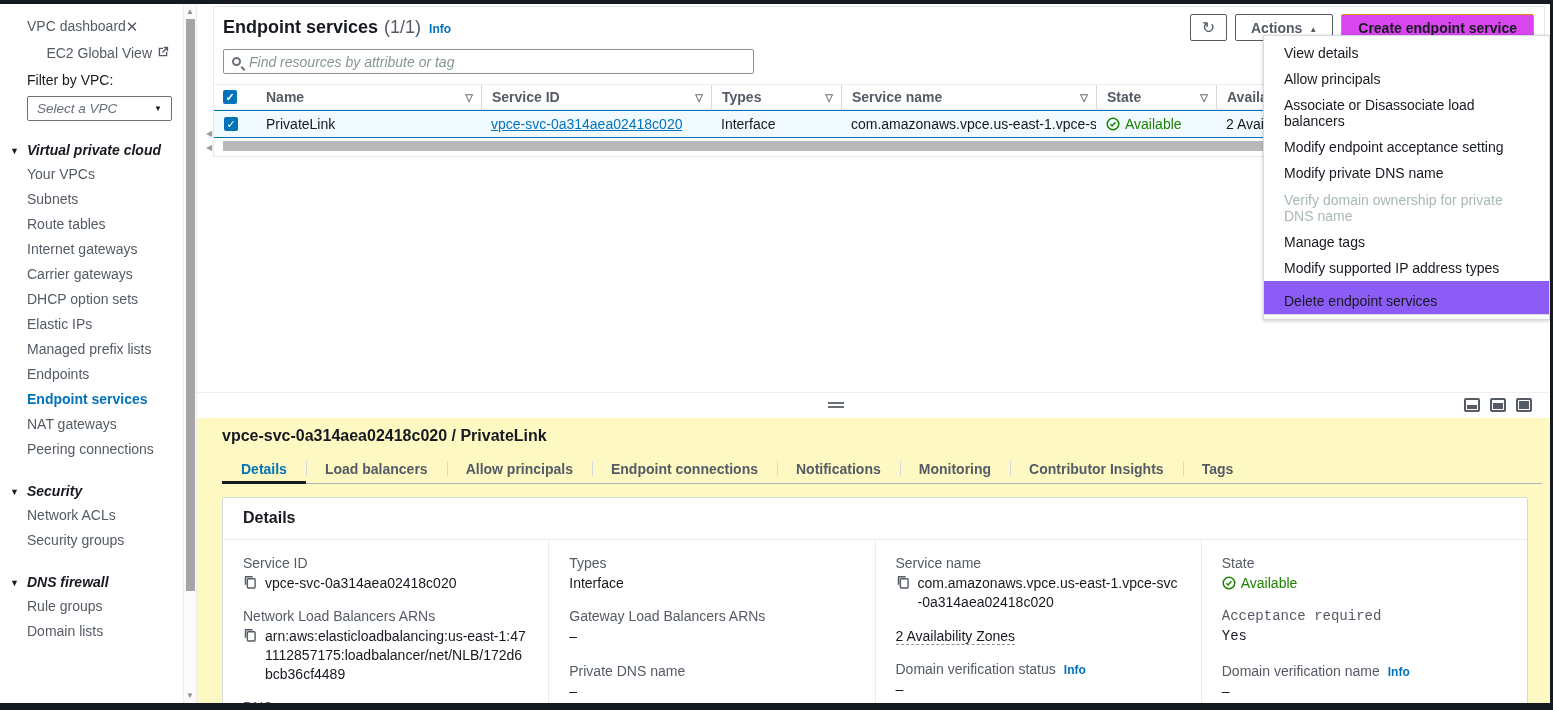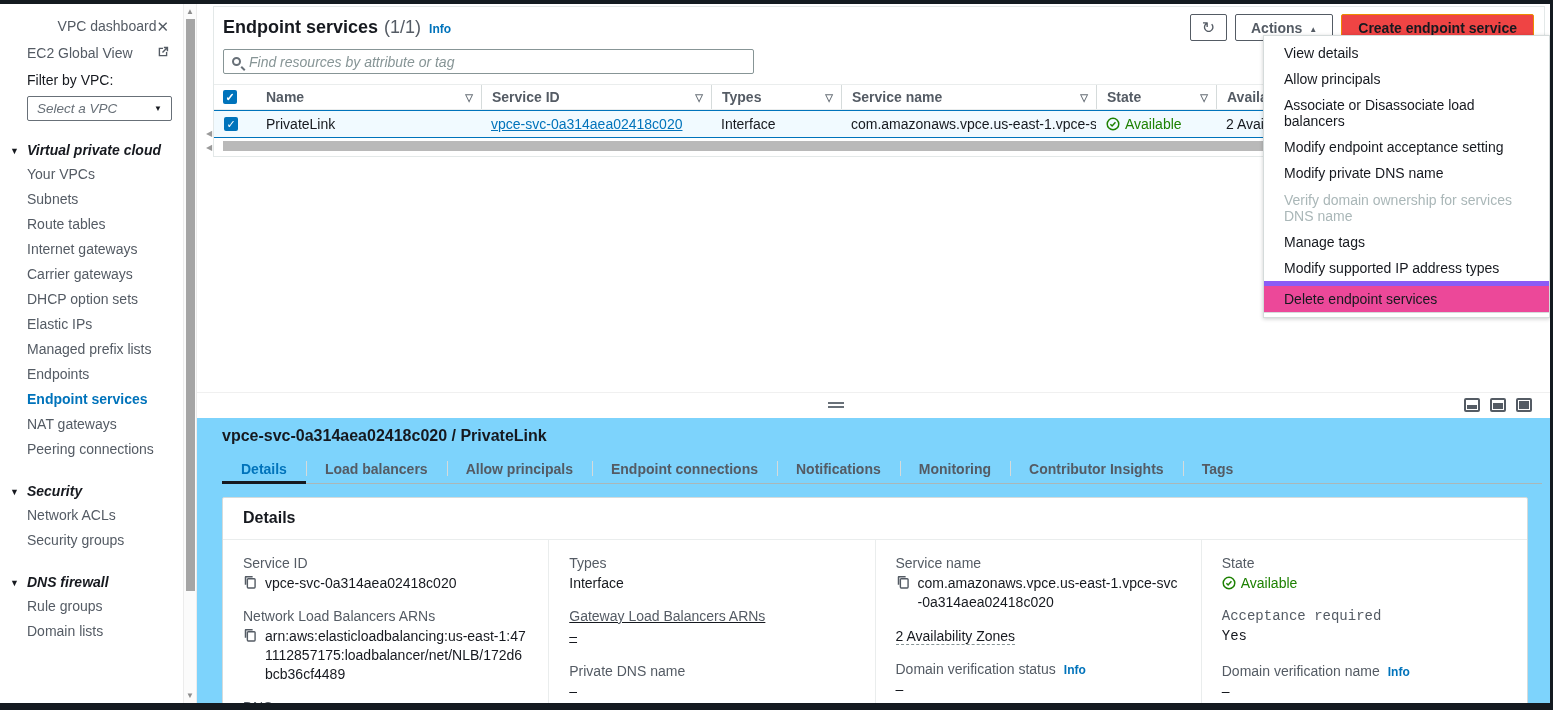--- a/index.html
+++ b/index.html
@@ -13,21 +13,21 @@
     overflow: hidden;
   }
   
   .frame-top    { position:absolute; top:0; left:0; right:0; height:4px;  background:#141a20; z-index:200; }
   .frame-bottom { position:absolute; bottom:0; left:0; right:0; height:7px; background:#141a20; z-index:200; }
   .frame-right  { position:absolute; top:0; right:0; bottom:0; width:3px;  background:#141a20; z-index:200; }
 
   
   .sidebar { position:absolute; left:0; top:4px; bottom:7px; width:183px; background:#fff;
              padding:14px 0 0 27px; overflow:hidden; }
-  .sb-top-row { display:flex; align-items:center; justify-content:flex-end; padding-right:14px; margin-bottom:11px; }
+  .sb-top-row { display:flex; align-items:center; justify-content:flex-start; padding-right:14px; margin-bottom:11px; }
   .sb-link { color:#545b64; cursor:pointer; }
   .sb-close { color:#545b64; font-size:15px; cursor:pointer; line-height:1; }
   .sb-ext { display:inline-block; margin-left:5px; vertical-align:-1px; }
   .sb-filter-label { color:#16191f; margin:4px 0 8px; }
   .sb-select { width:145px; height:25px; border:1px solid #687078; border-radius:2px;
                display:flex; align-items:center; justify-content:space-between; padding:0 9px; cursor:pointer; }
   .sb-select-text { font-style:italic; color:#687078; font-size:13.5px; }
   .sb-caret { font-size:8px; color:#16191f; }
   .sb-section { font-weight:700; color:#16191f; margin:21px 0 4px -17px; cursor:pointer;font-style:italic; }
   .sb-section .tri { font-size:9px; color:#16191f; margin-right:8px; vertical-align:1px; }
@@ -48,21 +48,21 @@
                 border:1px solid #e3e8e8; }
   .card-header { display:flex; justify-content:space-between; align-items:center; padding:7px 10px 6px 9px; }
   .page-title { font-size:18px; font-weight:700; }
   .page-count { font-size:18px; font-weight:400; color:#545b64; margin-left:6px; }
   .info-link { color:#0073bb; font-size:12px; font-weight:700; margin-left:8px; cursor:pointer; }
   .header-buttons { display:flex; gap:8px; align-items:center; }
   .btn { height:27px; border-radius:2px; font-family:inherit; font-size:14px; font-weight:700; cursor:pointer; }
   .btn-refresh { width:37px; background:#fff; border:1px solid #545b64; color:#545b64; font-size:16px; font-weight:400; line-height:1; }
   .btn-actions { background:#fff; border:1px solid #545b64; color:#545b64; padding:0 15px; }
   .btn-actions .caret { font-size:8px; margin-left:7px; vertical-align:1px; }
-  .btn-create { background:#ef4444; border:1px solid #ec8c01; color:#16191f; padding:0 16px; }
+  .btn-create { background:#d946ef; border:1px solid #ec8c01; color:#16191f; padding:0 16px; }
 
   .search-row { padding:2px 9px 10px; }
   .search-box { width:531px; height:25px; border:1px solid #879596; border-radius:2px;
                 display:flex; align-items:center; padding:0 8px; }
   .search-icon { width:9px; height:9px; border:2px solid #687078; border-radius:50%; position:relative; flex:none; }
   .search-icon::after { content:""; position:absolute; width:2px; height:5px; background:#687078;
                         transform:rotate(-45deg); left:8px; top:7px; }
   .search-input { border:none; outline:none; flex:1; margin-left:8px; font-family:inherit; font-size:14px; color:#16191f; }
   .search-input::placeholder { font-style:italic; color:#879596; }
 
@@ -89,35 +89,35 @@
 
   .h-scroll { position:relative; height:13px; margin:2px 2px 3px; }
   .h-thumb { position:absolute; left:7px; right:4px; top:1px; height:10px; background:#b9b9b9; }
   .scroll-arrow { position:absolute; font-size:8px; color:#9a9a9a; }
 
   
   .menu { position:absolute; left:1066px; top:31px; right:0; z-index:150; background:#fff;
           border:1px solid #d5dbdb; box-shadow:0 1px 4px rgba(0,0,0,.2); padding:4px 0; }
   .menu-item { padding:5px 20px; color:#16191f; cursor:pointer; line-height:1.15; }
   .menu-item.disabled { color:#aab7b8; cursor:default; }
-  .menu-item.highlighted { background:#ec4899; border-top:5px solid #8b5cf6; border-bottom:1px solid #d5dbdb; }
+  .menu-item.highlighted { background:#8b5cf6; border-top:7px solid #8b5cf6; border-bottom:1px solid #d5dbdb; }
 
   
   .divider-zone { position:absolute; left:0; right:0; top:388px; height:26px; border-top:1px solid #f0f0f0; }
   .drag-handle { position:absolute; left:631px; top:9px; width:16px; height:6px;
                  border-top:2px solid #687078; border-bottom:2px solid #687078; cursor:row-resize; }
   .layout-icons { position:absolute; right:18px; top:5px; display:flex; gap:10px; }
   .lay { width:16px; height:14px; border:2px solid #545b64; border-radius:2px; position:relative; background:#fff; cursor:pointer; }
   .lay::after { content:""; position:absolute; left:1px; right:1px; background:#545b64; }
   .lay.bottom::after { height:4px; bottom:1px; }
   .lay.half::after   { height:6px; bottom:1px; }
   .lay.full::after   { top:1px; bottom:1px; }
 
   
-  .details { position:absolute; left:0; right:0; top:414px; bottom:0; background:#7dd3fc; overflow:hidden; }
+  .details { position:absolute; left:0; right:0; top:414px; bottom:0; background:#fef9c3; overflow:hidden; }
   .details-title { margin:9px 0 0 25px; font-size:16px; font-weight:700; }
   .tabs { display:flex; align-items:flex-end; margin:11px 8px 0 25px; border-bottom:1px solid #aab7b8; }
   .tab { padding:5px 19px 6px; font-weight:700; color:#545b64; cursor:pointer; position:relative; white-space:nowrap; }
   .tab + .tab::before { content:""; position:absolute; left:0; top:5px; bottom:7px; width:1px; background:#d5dbdb; }
   .tab.active { color:#0073bb; border-bottom:3px solid #16191f; margin-bottom:-1px; padding-bottom:4px; }
 
   .details-card { margin:13px 22px 0 25px; border:1px solid #d5dbdb; border-radius:2px; height:400px; background:#fff; }
   .dc-header { padding:11px 20px 12px; font-size:16px; font-weight:700; border-bottom:1px solid #eaeded; }
   .dc-body { display:flex; }
   .dc-col { flex:1; padding:15px 20px 0; }
@@ -133,21 +133,21 @@
 </head>
 <body>
 
 <div class="frame-top"></div>
 
 <nav class="sidebar">
   <div class="sb-top-row">
     <span class="sb-link">VPC dashboard</span>
     <span class="sb-close">✕</span>
   </div>
-  <div class="sb-top-row" style="justify-content:space-between;">
+  <div class="sb-top-row" style="justify-content:flex-end;">
     <span class="sb-link">EC2 Global View</span>
     <span class="sb-ext">
       <svg width="12" height="12" viewBox="0 0 14 14">
           <path d="M2 4h5v1.6H3.6v6.8h6.8V9H12v5H2z" transform="translate(0,-2)" fill="#545b64"></path>
           <path d="M8 1h5v5h-1.7V3.9L7 8.2 5.8 7l4.3-4.3H8z" fill="#545b64"></path>
         </svg>
     </span>
   </div>
   <div class="sb-filter-label">Filter by VPC:</div>
   <div class="sb-select">
@@ -268,21 +268,21 @@
 
   <span class="scroll-arrow" style="left:9px; top:125px;">◀</span>
   <span class="scroll-arrow" style="left:9px; top:139px;">◀</span>
 
   <div class="menu">
     <div class="menu-item">View details</div>
     <div class="menu-item">Allow principals</div>
     <div class="menu-item">Associate or Disassociate load balancers</div>
     <div class="menu-item">Modify endpoint acceptance setting</div>
     <div class="menu-item">Modify private DNS name</div>
-    <div class="menu-item disabled">Verify domain ownership for services DNS name</div>
+    <div class="menu-item disabled">Verify domain ownership for private DNS name</div>
     <div class="menu-item">Manage tags</div>
     <div class="menu-item">Modify supported IP address types</div>
     <div class="menu-item highlighted">Delete endpoint services</div>
   </div>
 
   <div class="divider-zone">
     <div class="drag-handle"></div>
     <div class="layout-icons">
       <span class="lay bottom"></span>
       <span class="lay half"></span>
@@ -333,21 +333,21 @@
             <div class="f-label">DNS names</div>
 
           </div>
         </div>
 
         <div class="dc-col">
           <div class="field">
             <div class="f-label">Types</div>
             <div class="f-value">Interface</div>
           </div>
-          <div class="field" style="margin-bottom:17px;text-decoration:underline;">
+          <div class="field" style="margin-bottom:17px;">
             <div class="f-label">Gateway Load Balancers ARNs</div>
             <div class="f-value">–</div>
           </div>
           <div class="field" style="margin-bottom:17px;">
             <div class="f-label">Private DNS name</div>
             <div class="f-value">–</div>
           </div>
 
         </div>
 

